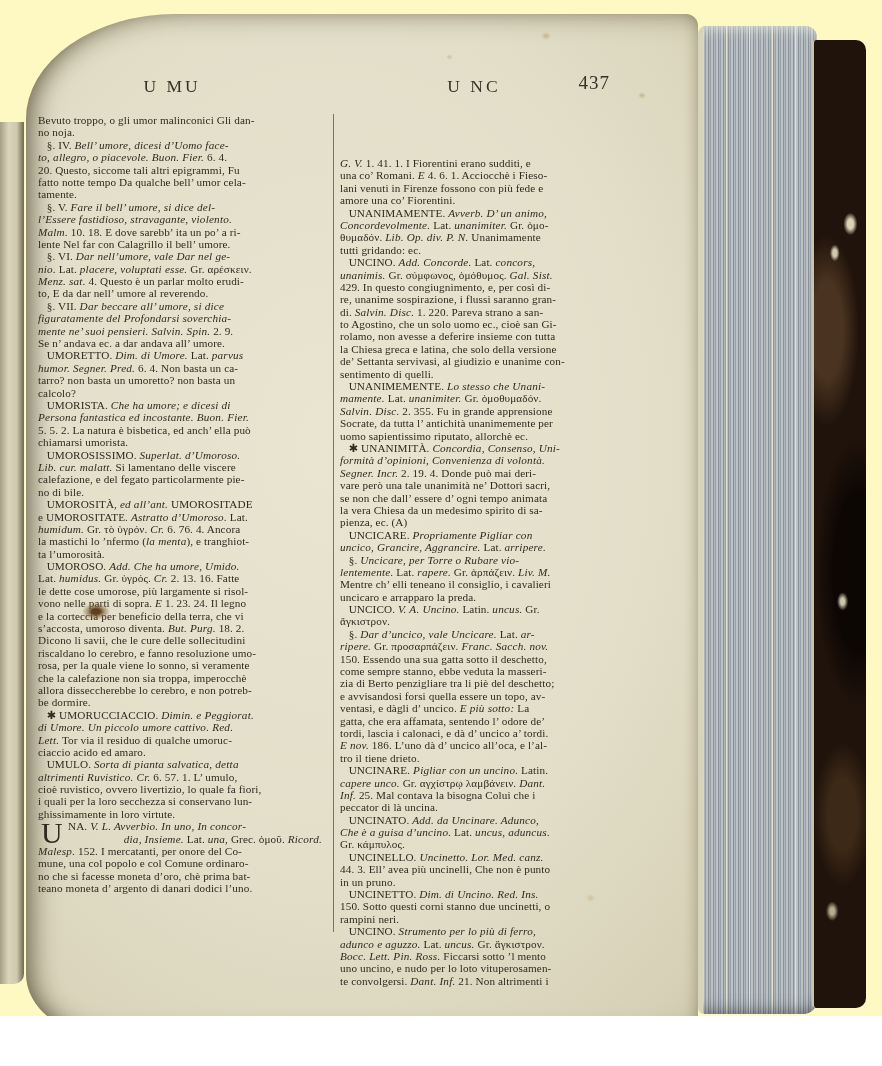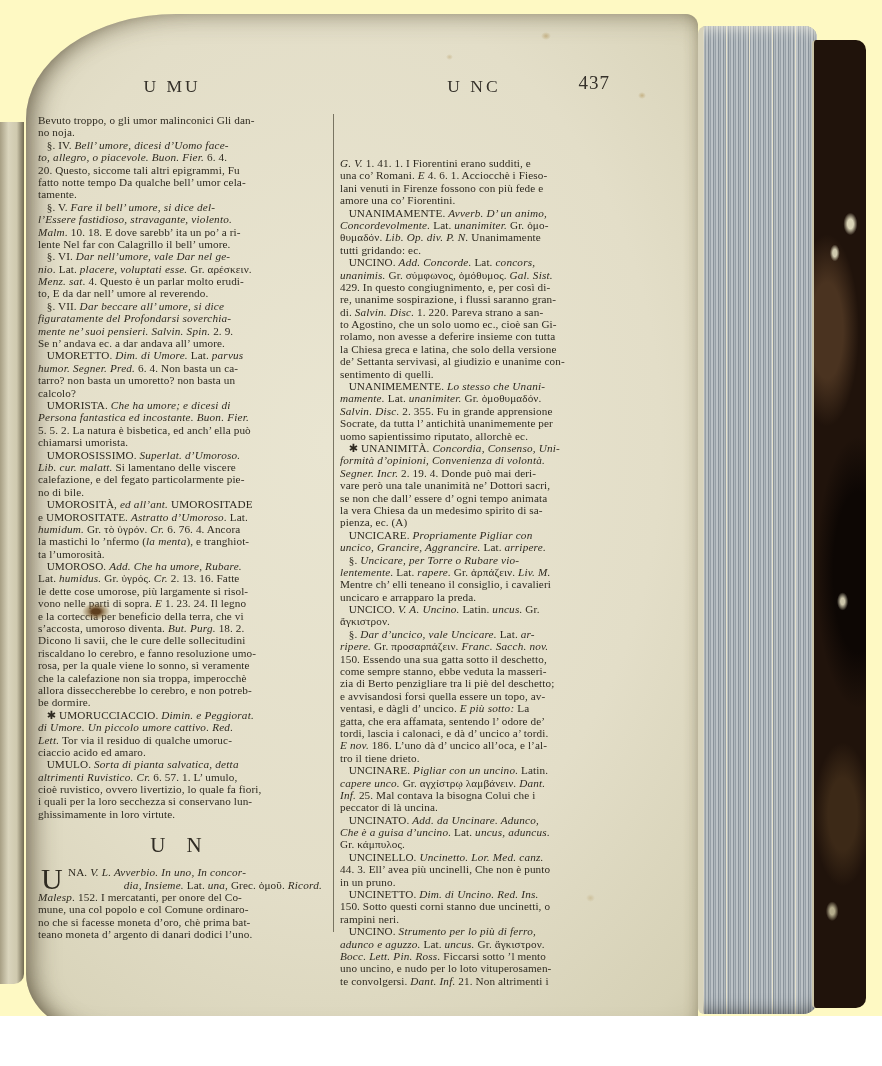--- a/index.html
+++ b/index.html
@@ -122,42 +122,41 @@
         <div class="line"><span>chiamarsi umorista.</span></div>
         <div class="line"><span>   UMOROSISSIMO. </span><i>Superlat. d’Umoroso.</i><span></span></div>
         <div class="line"><span></span><i>Lib. cur. malatt.</i><span> Si lamentano delle viscere</span></div>
         <div class="line"><span>calefazione, e del fegato particolarmente pie-</span></div>
         <div class="line"><span>no di bile.</span></div>
         <div class="line"><span>   UMOROSITÀ, </span><i>ed all’ant.</i><span> UMOROSITADE</span></div>
         <div class="line"><span>e UMOROSITATE. </span><i>Astratto d’Umoroso.</i><span> Lat.</span></div>
         <div class="line"><span></span><i>humidum.</i><span> Gr. τὸ ὑγρόν. </span><i>Cr.</i><span> 6. 76. 4. Ancora</span></div>
         <div class="line"><span>la mastichi lo ’nfermo (</span><i>la menta</i><span>), e tranghiot-</span></div>
         <div class="line"><span>ta l’umorosità.</span></div>
-        <div class="line"><span>   UMOROSO. </span><i>Add. Che ha umore, Rubare.</i><span></span></div>
+        <div class="line"><span>   UMOROSO. </span><i>Add. Che ha umore, Umido.</i><span></span></div>
         <div class="line"><span>Lat. </span><i>humidus.</i><span> Gr. ὑγρός. </span><i>Cr.</i><span> 2. 13. 16. Fatte</span></div>
         <div class="line"><span>le dette cose umorose, più largamente si risol-</span></div>
         <div class="line"><span>vono nelle parti di sopra. </span><i>E</i><span> 1. 23. 24. Il legno</span></div>
         <div class="line"><span>e la corteccia per beneficio della terra, che vi</span></div>
         <div class="line"><span>s’accosta, umoroso diventa. </span><i>But. Purg.</i><span> 18. 2.</span></div>
         <div class="line"><span>Dicono li savii, che le cure delle sollecitudini</span></div>
         <div class="line"><span>riscaldano lo cerebro, e fanno resoluzione umo-</span></div>
         <div class="line"><span>rosa, per la quale viene lo sonno, sì veramente</span></div>
         <div class="line"><span>che la calefazione non sia troppa, imperocchè</span></div>
         <div class="line"><span>allora disseccherebbe lo cerebro, e non potreb-</span></div>
         <div class="line"><span>be dormire.</span></div>
         <div class="line"><span>   ✱ UMORUCCIACCIO. </span><i>Dimin. e Peggiorat.</i><span></span></div>
         <div class="line"><span></span><i>di Umore. Un piccolo umore cattivo. Red.</i><span></span></div>
         <div class="line"><span></span><i>Lett.</i><span> Tor via il residuo di qualche umoruc-</span></div>
         <div class="line"><span>ciaccio acido ed amaro.</span></div>
         <div class="line"><span>   UMULO. </span><i>Sorta di pianta salvatica, detta</i><span></span></div>
         <div class="line"><span></span><i>altrimenti Ruvistico.</i><span> </span><i>Cr.</i><span> 6. 57. 1. L’ umulo,</span></div>
         <div class="line"><span>cioè ruvistico, ovvero livertizio, lo quale fa fiori,</span></div>
         <div class="line"><span>i quali per la loro secchezza si conservano lun-</span></div>
         <div class="line"><span>ghissimamente in loro virtute.</span></div>
-        <div class="section-heading">U N</div>
         <div class="line has-dc"><span class="dropcap">U</span><span>NA. </span><i>V. L. Avverbio. In uno, In concor-</i><span></span></div>
         <div class="line dc-pad"><span></span><i>dia, Insieme.</i><span> Lat. </span><i>una</i><span>, Grec. ὁμοῦ. </span><i>Ricord.</i><span></span></div>
         <div class="line"><span></span><i>Malesp.</i><span> 152. I mercatanti, per onore del Co-</span></div>
         <div class="line"><span>mune, una col popolo e col Comune ordinaro-</span></div>
         <div class="line"><span>no che si facesse moneta d’oro, chè prima bat-</span></div>
         <div class="line"><span>teano moneta d’ argento di danari dodici l’uno.</span></div>
       </div>
     <div class="col col-right" id="col-right">
         <div class="line"><span></span><i>G. V.</i><span> 1. 41. 1. I Fiorentini erano sudditi, e</span></div>
         <div class="line"><span>una co’ Romani. </span><i>E</i><span> 4. 6. 1. Acciocchè i Fieso-</span></div>

